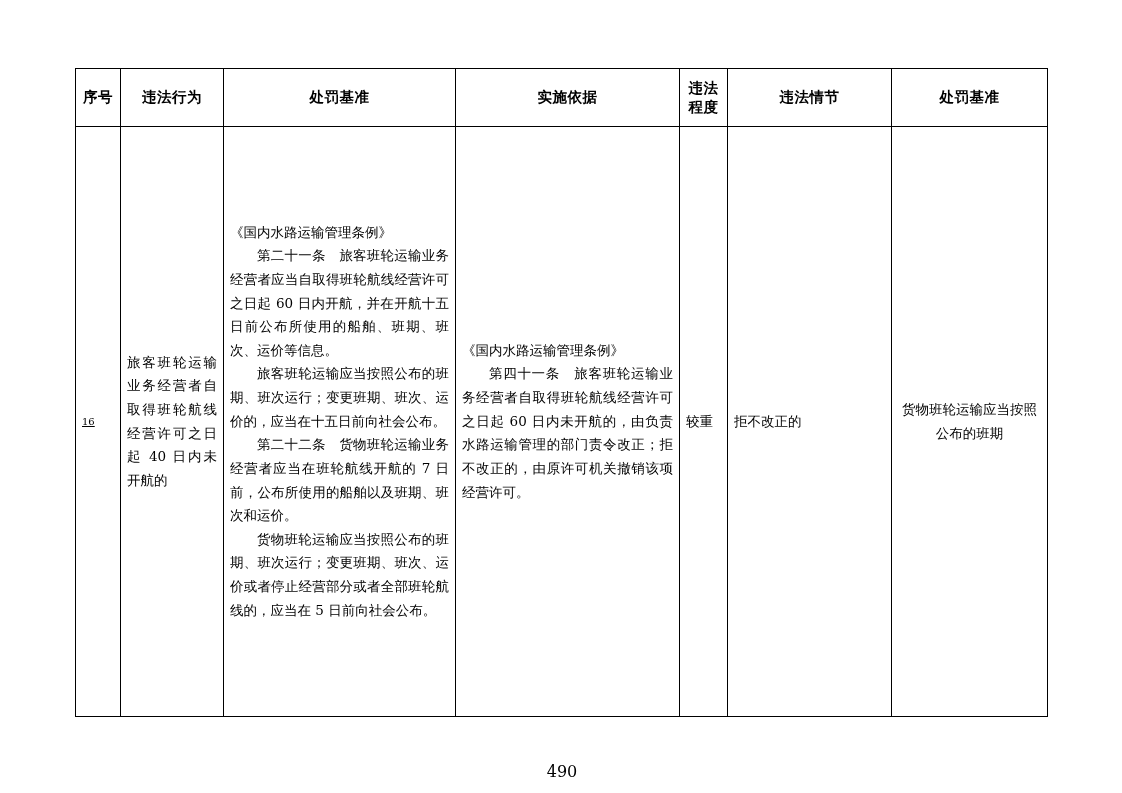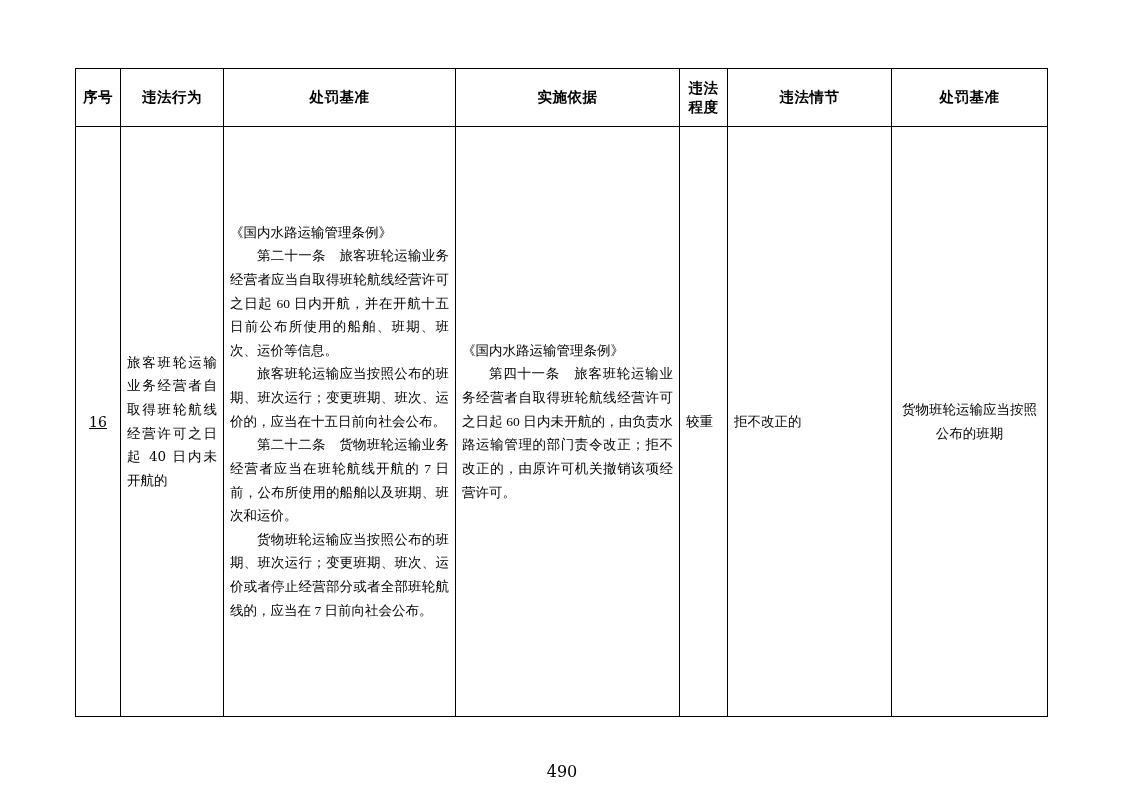--- a/index.html
+++ b/index.html
@@ -48,22 +48,21 @@
   }
   col.c-seq { width: 45px; }
   col.c-act { width: 103px; }
   col.c-basis { width: 232px; }
   col.c-impl { width: 224px; }
   col.c-deg { width: 48px; }
   col.c-circ { width: 164px; }
   col.c-std { width: 156px; }
 
   td.cell-seq {
-    text-align: center;
-    font-size: 14px;
+    font-size: 10px;
     text-decoration: underline;
   }
   td.cell-act {
     font-size: 13.5px;
     line-height: 1.75;
     text-align: justify;
     text-justify: inter-ideograph;
     padding-left: 8px;
     padding-right: 8px;
   }
@@ -90,21 +89,20 @@
     font-size: 13.5px;
     line-height: 1.75;
     text-align: center;
     padding-left: 14px;
     padding-right: 14px;
   }
   .body-row td { height: 590px; }
   .para {
     margin: 0;
     text-indent: 2em;
-    font-family: Liberation Serif, serif;
   }
   .para.noindent {
     text-indent: 0;
   }
   .page-number {
     position: absolute;
     left: 1px;
     top: 762px;
     width: 1122px;
     text-align: center;
@@ -141,21 +139,21 @@
       </thead>
       <tbody>
         <tr class="body-row">
           <td class="cell-seq">16</td>
           <td class="cell-act">旅客班轮运输业务经营者自取得班轮航线经营许可之日起 40 日内未开航的</td>
           <td class="cell-basis">
             <p class="para noindent">《国内水路运输管理条例》</p>
             <p class="para">第二十一条　旅客班轮运输业务经营者应当自取得班轮航线经营许可之日起 60 日内开航，并在开航十五日前公布所使用的船舶、班期、班次、运价等信息。</p>
             <p class="para">旅客班轮运输应当按照公布的班期、班次运行；变更班期、班次、运价的，应当在十五日前向社会公布。</p>
             <p class="para">第二十二条　货物班轮运输业务经营者应当在班轮航线开航的 7 日前，公布所使用的船舶以及班期、班次和运价。</p>
-            <p class="para">货物班轮运输应当按照公布的班期、班次运行；变更班期、班次、运价或者停止经营部分或者全部班轮航线的，应当在 7 日前向社会公布。</p>
+            <p class="para">货物班轮运输应当按照公布的班期、班次运行；变更班期、班次、运价或者停止经营部分或者全部班轮航线的，应当在 5 日前向社会公布。</p>
           </td>
           <td class="cell-impl">
             <p class="para noindent">《国内水路运输管理条例》</p>
             <p class="para">第四十一条　旅客班轮运输业务经营者自取得班轮航线经营许可之日起 60 日内未开航的，由负责水路运输管理的部门责令改正；拒不改正的，由原许可机关撤销该项经营许可。</p>
           </td>
           <td class="cell-deg">较重</td>
           <td class="cell-circ">拒不改正的</td>
           <td class="cell-std">货物班轮运输应当按照公布的班期</td>
         </tr>
       </tbody>

